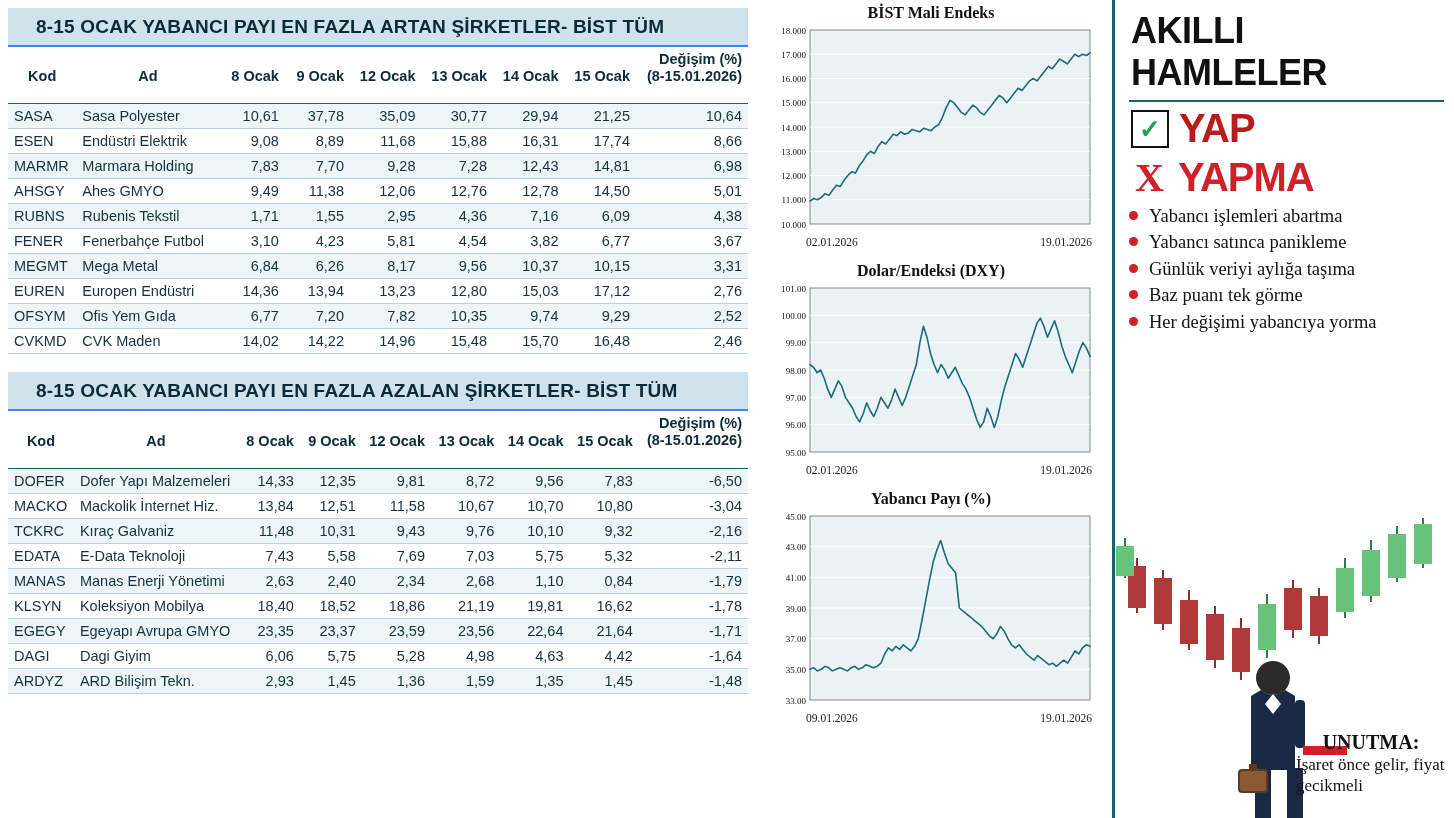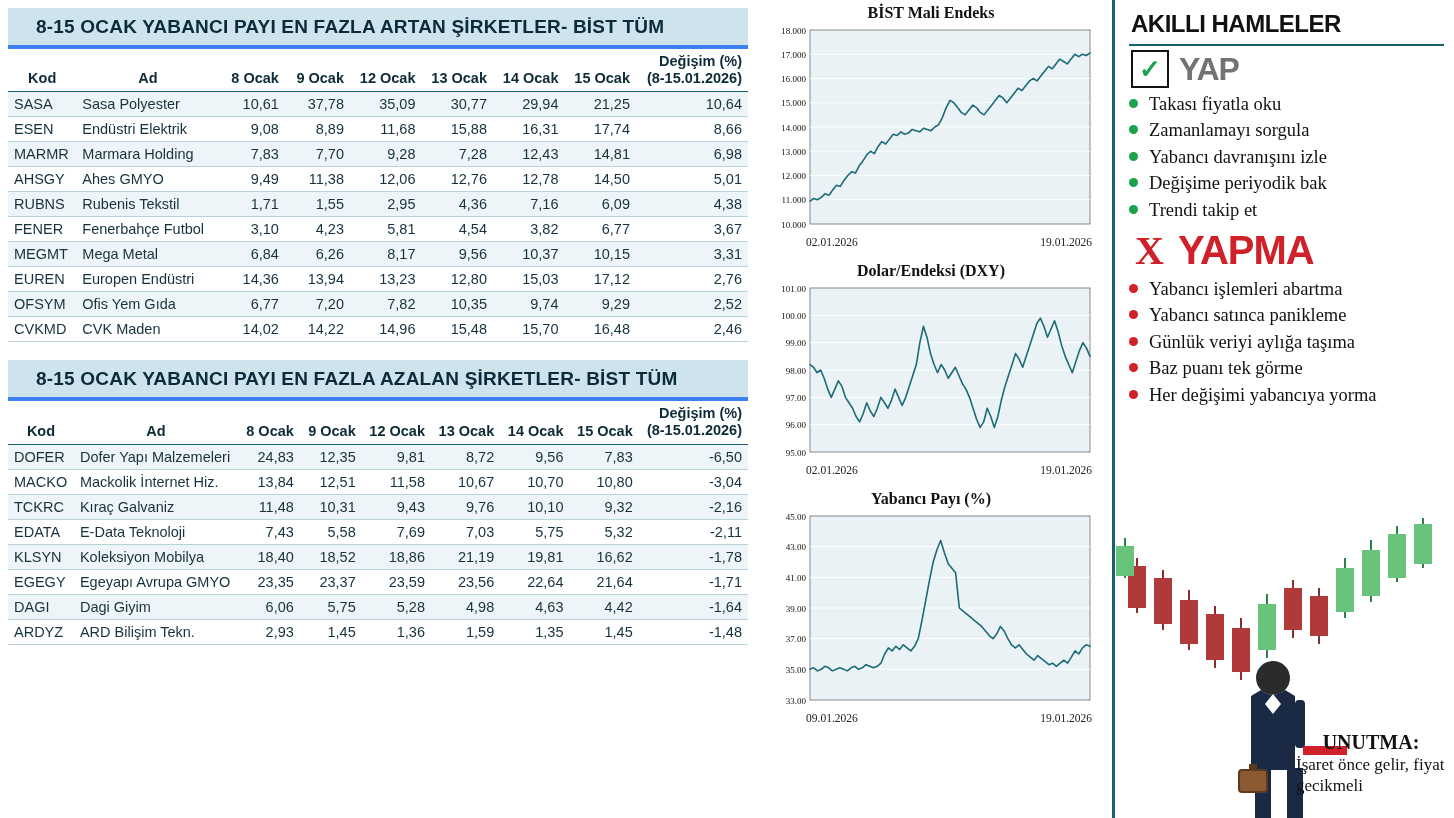--- a/index.html
+++ b/index.html
@@ -15,29 +15,29 @@
   
   .tables{position:absolute;left:8px;top:8px;width:740px;}
   .tbl-title{
     background:#cfe3ec;
     color:#0b2b3a;
     font-family:"Liberation Sans", sans-serif;
     font-weight:bold;
     font-size:19px;
     letter-spacing:.2px;
     padding:8px 10px 7px 28px;
-    border-bottom:4px solid #3b82f6;
+    border-bottom:2px solid #3b82f6;
   }
   table{border-collapse:collapse;width:100%;font-size:14.5px;}
   thead th{
     font-weight:bold;
     color:#0d2b38;
     background:#ffffff;
     border-bottom:1.5px solid #17616f;
-    padding:4px 6px 5px 6px;
+    padding:4px 6px 19px 6px;
     vertical-align:bottom;
     white-space:nowrap;
   }
   thead th.l{text-align:center;}
   thead th.r{text-align:right;}
   thead th.chg{line-height:1.15;text-align:right;}
   tbody td{
     border-bottom:1px solid #b9d2dc;
     padding:4px 6px;
     color:#16323e;
@@ -78,35 +78,35 @@
   .right{
     position:absolute;left:1112px;top:0;width:342px;height:818px;
     border-left:3px solid #17616f;
     background:#ffffff;
     box-sizing:border-box;
     padding:6px 10px 0 14px;
   }
   .right-title{
     font-family:"Liberation Sans", sans-serif;
     font-weight:bold;
-    font-size:24px;
+    font-size:36px;
     letter-spacing:-0.5px;
     color:#111;
     margin:4px 0 2px 2px;
   }
   .hr-top{border:0;border-top:2px solid #17616f;margin:6px 0 4px 0;}
   .yap-row{display:flex;align-items:center;gap:10px;margin:2px 0 4px 2px;}
   .check{
     width:34px;height:34px;border:2px solid #111;
     display:flex;align-items:center;justify-content:center;
     font-size:26px;color:#1aa34a;font-weight:bold;line-height:1;
   }
   .yap-word{
     font-family:"Liberation Sans", sans-serif;
-    font-weight:bold;font-size:32px;color:#737373;letter-spacing:-1px;
+    font-weight:bold;font-size:40px;color:#b91c1c;letter-spacing:-1px;
   }
   .xmark{
     font-family:"Liberation Serif", serif;
     font-weight:bold;font-size:40px;color:#d0202a;line-height:1;padding:0 4px;
   }
   .yapma-word{
     font-family:"Liberation Sans", sans-serif;
     font-weight:bold;font-size:40px;color:#d0202a;letter-spacing:-1px;text-align:center;
   }
   ul.bullets{list-style:none;margin:2px 0 6px 0;padding:0;}
@@ -288,21 +288,21 @@
             <th class="chg col-chg">
               <span>Değişim (%)</span><br>
               <span>(8-15.01.2026)</span>
             </th>
           </tr>
         </thead>
         <tbody>
           <tr>
               <td class="l kod">DOFER</td>
               <td class="l ad">Dofer Yapı Malzemeleri</td>
-              <td class="r">24,83</td>
+              <td class="r">14,33</td>
               <td class="r">12,35</td>
               <td class="r">9,81</td>
               <td class="r">8,72</td>
               <td class="r">9,56</td>
               <td class="r">7,83</td>
               <td class="r">-6,50</td>
             </tr>
           <tr>
               <td class="l kod">MACKO</td>
               <td class="l ad">Mackolik İnternet Hiz.</td>
@@ -328,20 +328,31 @@
           <tr>
               <td class="l kod">EDATA</td>
               <td class="l ad">E-Data Teknoloji</td>
               <td class="r">7,43</td>
               <td class="r">5,58</td>
               <td class="r">7,69</td>
               <td class="r">7,03</td>
               <td class="r">5,75</td>
               <td class="r">5,32</td>
               <td class="r">-2,11</td>
+            </tr>
+          <tr>
+              <td class="l kod">MANAS</td>
+              <td class="l ad">Manas Enerji Yönetimi</td>
+              <td class="r">2,63</td>
+              <td class="r">2,40</td>
+              <td class="r">2,34</td>
+              <td class="r">2,68</td>
+              <td class="r">1,10</td>
+              <td class="r">0,84</td>
+              <td class="r">-1,79</td>
             </tr>
           <tr>
               <td class="l kod">KLSYN</td>
               <td class="l ad">Koleksiyon Mobilya</td>
               <td class="r">18,40</td>
               <td class="r">18,52</td>
               <td class="r">18,86</td>
               <td class="r">21,19</td>
               <td class="r">19,81</td>
               <td class="r">16,62</td>
@@ -471,27 +482,20 @@
   </div>
 
   <div class="right">
     <div class="right-title">AKILLI HAMLELER</div>
     <hr class="hr-top">
 
     <div class="yap-row">
       <div class="check">✓</div>
       <div class="yap-word">YAP</div>
     </div>
-    <ul class="bullets green">
-      <li>Takası fiyatla oku</li>
-      <li>Zamanlamayı sorgula</li>
-      <li>Yabancı davranışını izle</li>
-      <li>Değişime periyodik bak</li>
-      <li>Trendi takip et</li>
-    </ul>
 
     <div class="yap-row">
       <div class="xmark">X</div>
       <div class="yapma-word">YAPMA</div>
     </div>
     <ul class="bullets red">
       <li>Yabancı işlemleri abartma</li>
       <li>Yabancı satınca panikleme</li>
       <li>Günlük veriyi aylığa taşıma</li>
       <li>Baz puanı tek görme</li>

